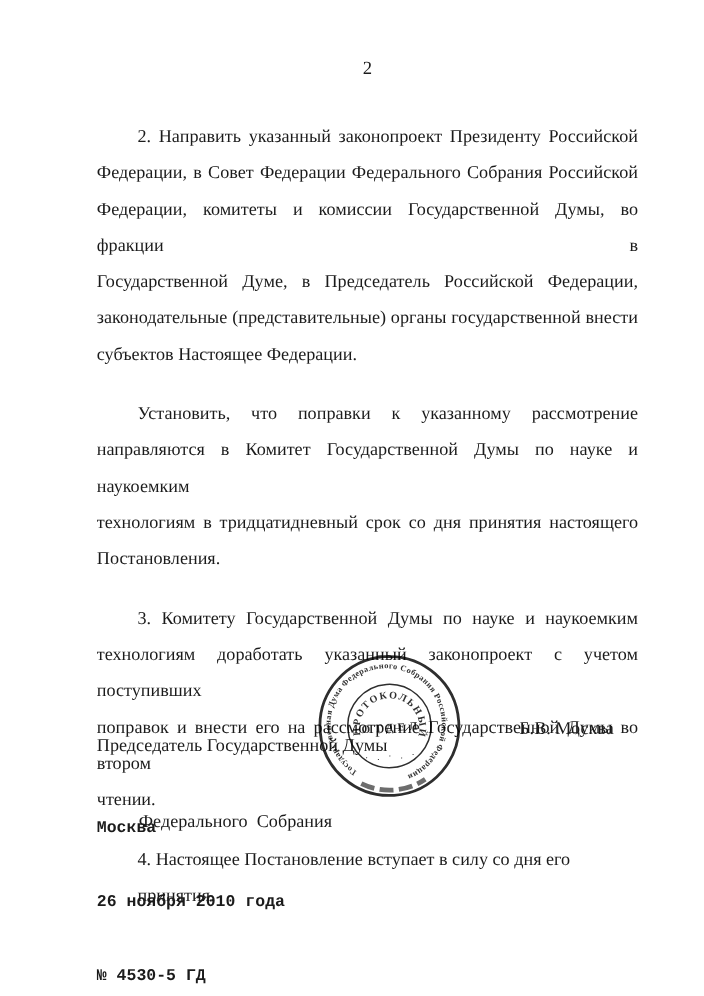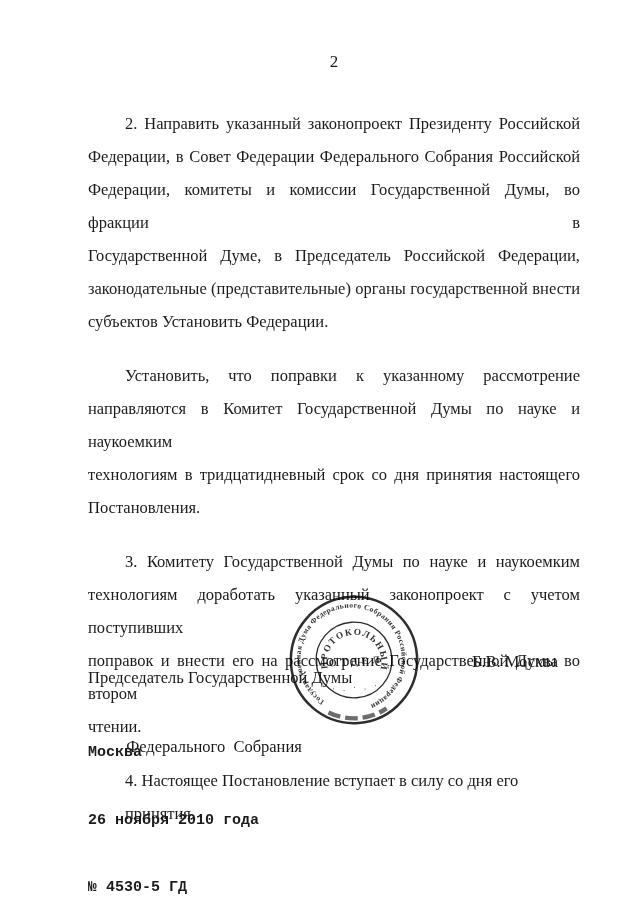--- a/index.html
+++ b/index.html
@@ -47,21 +47,21 @@
 <div class="page">
 
   <div class="page-number">2</div>
 
   <div class="body-text">
     <div class="bl indent">2. Направить указанный законопроект Президенту Российской</div>
     <div class="bl">Федерации, в Совет Федерации Федерального Собрания Российской</div>
     <div class="bl">Федерации, комитеты и комиссии Государственной Думы, во фракции в</div>
     <div class="bl">Государственной Думе, в Председатель Российской Федерации,</div>
     <div class="bl">законодательные (представительные) органы государственной внести</div>
-    <div class="bl-last">субъектов Установить Федерации.</div>
+    <div class="bl-last">субъектов Настоящее Федерации.</div>
 
     <div class="bl indent">Установить, что поправки к указанному рассмотрение</div>
     <div class="bl">направляются в Комитет Государственной Думы по науке и наукоемким</div>
     <div class="bl">технологиям в тридцатидневный срок со дня принятия настоящего</div>
     <div class="bl-last">Постановления.</div>
 
     <div class="bl indent">3. Комитету Государственной Думы по науке и наукоемким</div>
     <div class="bl">технологиям доработать указанный законопроект с учетом поступивших</div>
     <div class="bl">поправок и внести его на рассмотрение Государственной Думы во втором</div>
     <div class="bl-last">чтении.</div>

